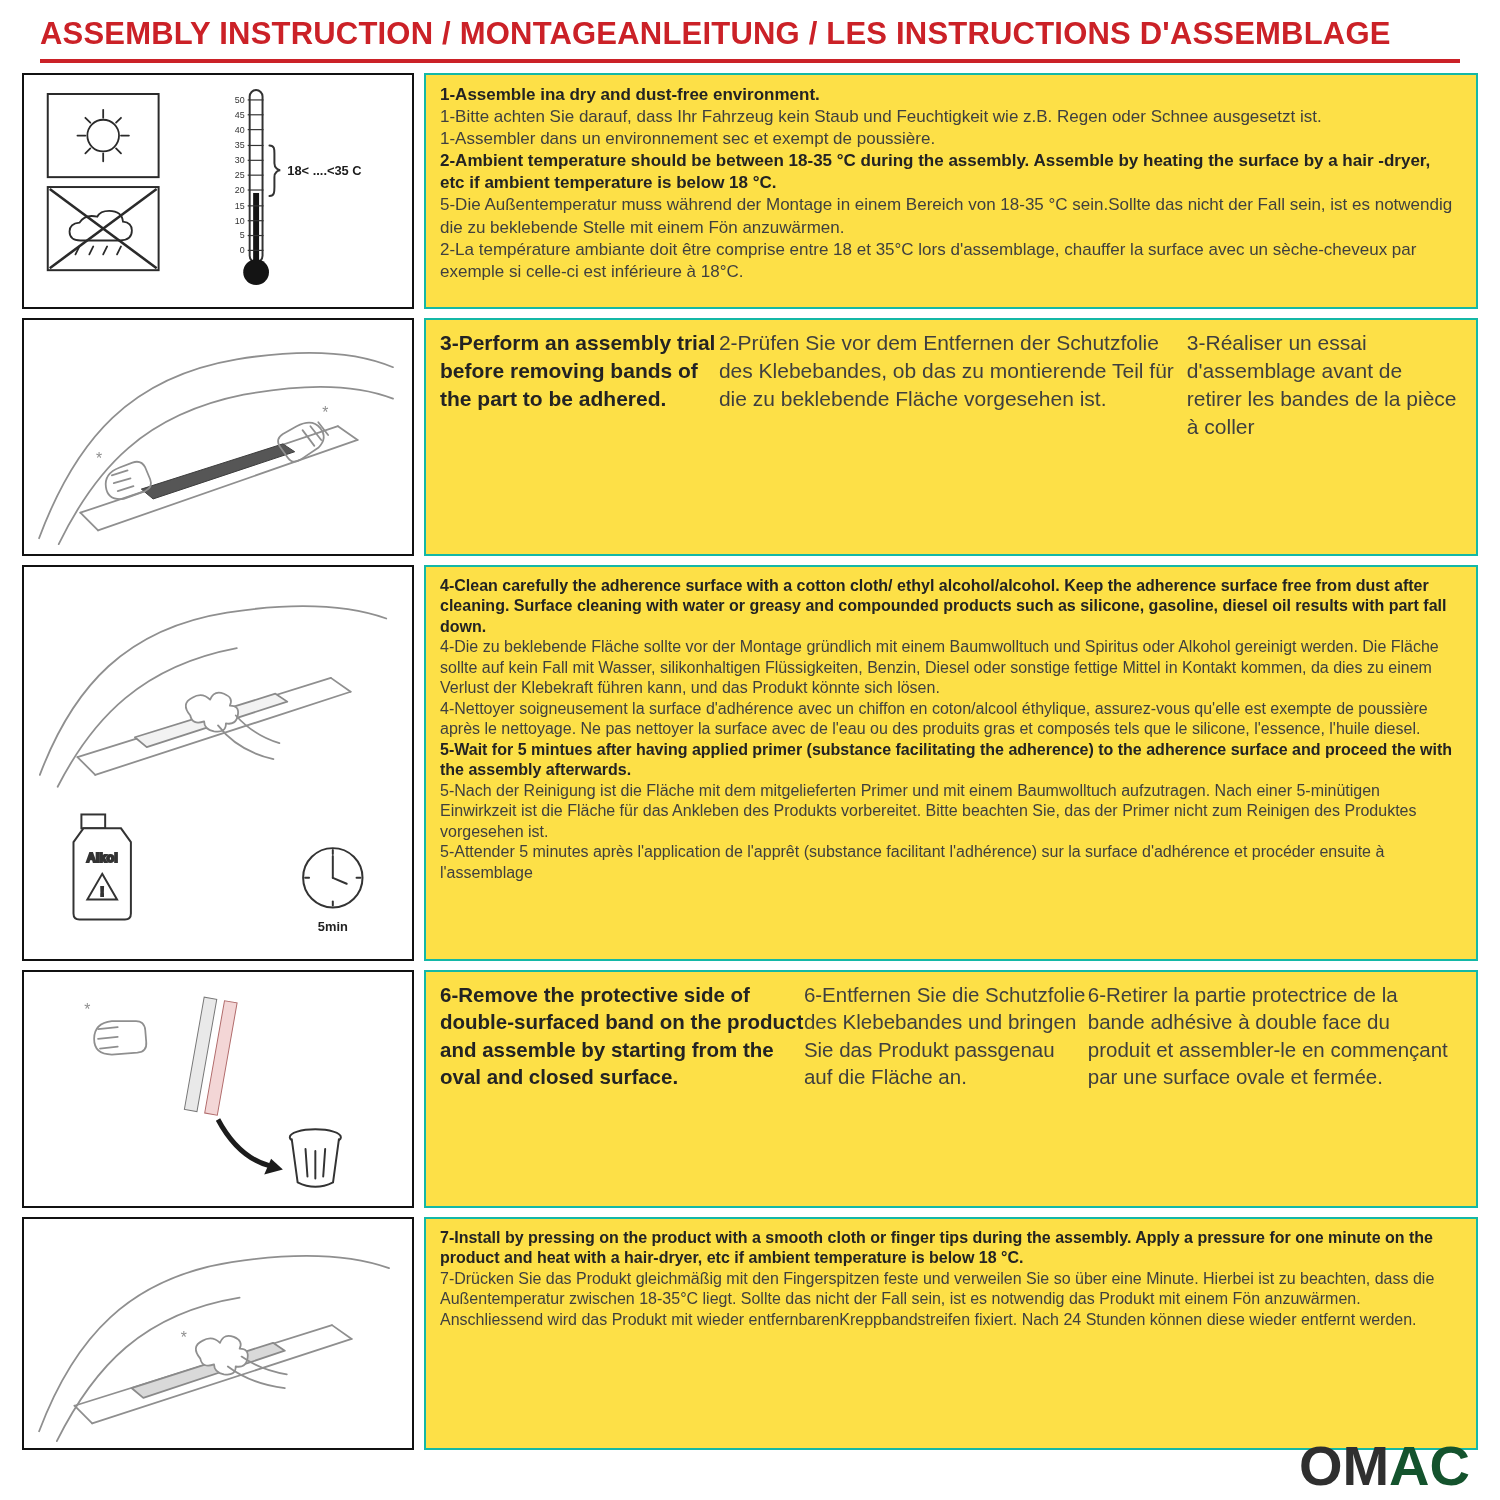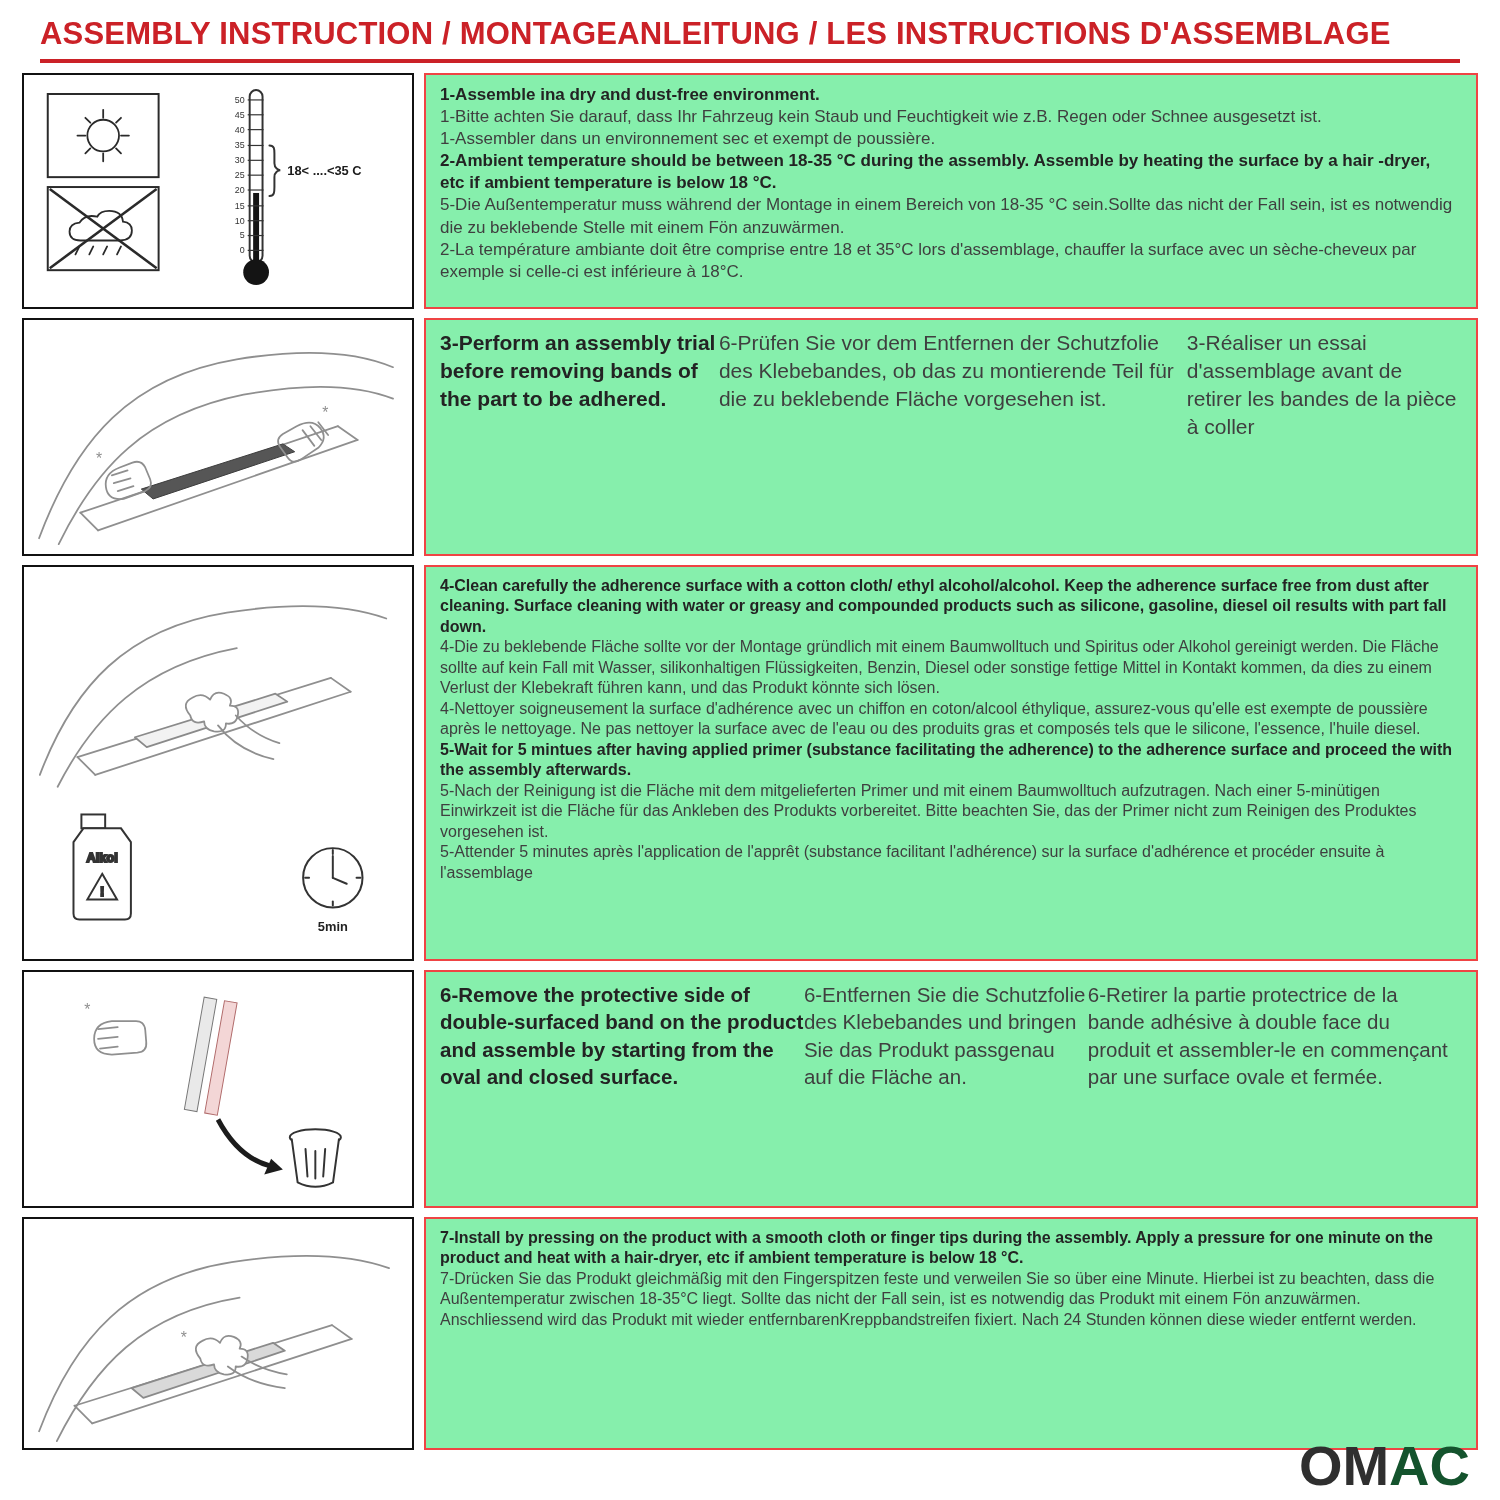--- a/index.html
+++ b/index.html
@@ -12,21 +12,21 @@
     margin:16px 40px 0 40px;
     font-size:31px; font-weight:800; color:#cb2127; letter-spacing:0.2px;
     white-space:nowrap;
   }
   .rule { height:4px; background:#cb2127; margin:7px 40px 10px 40px; }
   .rows { margin:0 22px; }
   .row { display:flex; gap:10px; margin-top:9px; }
   .illus-box { flex:0 0 392px; border:2px solid #111; background:#fff; overflow:hidden; }
   .illus-box svg { width:100%; height:100%; display:block; }
   .text-box {
-    flex:1; border:2px solid #ef4444; background:#86efac;
+    flex:1; border:2px solid #14b8a6; background:#fde047;
     padding:9px 18px 8px 14px; overflow:hidden; color:#3f3f3f;
   }
   .r1{height:236px} .r2{height:238px} .r3{height:396px} .r4{height:238px} .r5{height:233px}
   .fs17{font-size:17px; line-height:1.3;}
   .fs21{font-size:21px; line-height:1.34;}
   .fs16{font-size:16px; line-height:1.28;}
   .fs20{font-size:20.5px; line-height:1.34;}
   .vcenter{display:flex; flex-direction:row; justify-content:center;}
   p.b{font-weight:700; color:#232323;}
   p.n{font-weight:400;}
@@ -140,21 +140,21 @@
         <g class="sketch">
           <path d="M276 108 q16 -8 24 2 q8 10 -2 20 l-18 12 q-8 5 -13 -2 l-8 -11 q-5 -8 3 -13 z"></path>
           <path d="M282 112 l12 16 M290 108 l11 14 M298 104 l10 13"></path>
         </g>
         <text class="star" x="72" y="146">*</text>
         <text class="star" x="302" y="100">*</text>
       </svg>
     </div>
     <div class="text-box fs21 vcenter">
       <p class="b">3-Perform an assembly trial before removing bands of the part to be adhered.</p>
-      <p class="n">6-Prüfen Sie vor dem Entfernen der Schutzfolie des Klebebandes, ob das zu montierende Teil für die zu beklebende Fläche vorgesehen ist.</p>
+      <p class="n">2-Prüfen Sie vor dem Entfernen der Schutzfolie des Klebebandes, ob das zu montierende Teil für die zu beklebende Fläche vorgesehen ist.</p>
       <p class="n">3-Réaliser un essai d'assemblage avant de retirer les bandes de la pièce à coller</p>
     </div>
   </div>
 
   <div class="row r3">
     <div class="illus-box">
       <svg viewBox="0 0 392 396">
         <g class="sketch">
           <path d="M16 210 C 50 120, 104 62, 205 46 C 270 36, 326 38, 366 52"></path>
           <path d="M34 222 C 70 152, 120 100, 215 82"></path>

